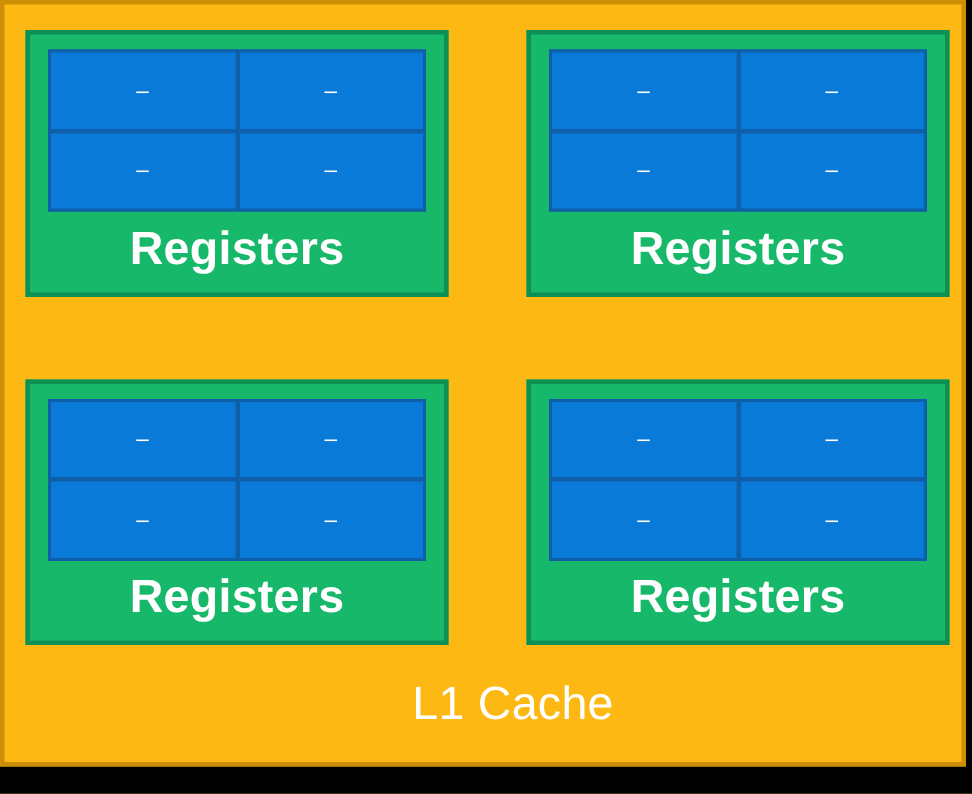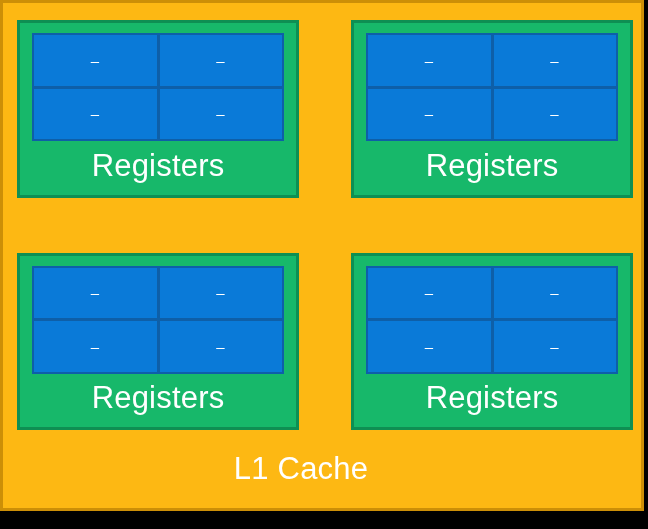--- a/index.html
+++ b/index.html
@@ -77,39 +77,40 @@
     user-select: none;
   }
 
   .core-label {
     flex: 1;
     display: flex;
     align-items: center;
     justify-content: center;
     color: #FFFFFF;
     font-size: 31px;
-    font-weight: 400;
+    font-weight: 700;
     letter-spacing: 0.2px;
     white-space: nowrap;
   }
 
   #l1-label {
     position: absolute;
     left: 0px;
     top: 427px;
     width: 596px;
     height: 78px;
     display: flex;
     align-items: center;
     justify-content: center;
     color: #FFFFFF;
     font-size: 31px;
     font-weight: 300;
     letter-spacing: 0.2px;
     white-space: nowrap;
+    padding-left: 41px;
   }
 </style>
 </head>
 <body>
 
 <div id="l1-cache">
 
   <div id="core-grid">
 
     <div class="core-block">

